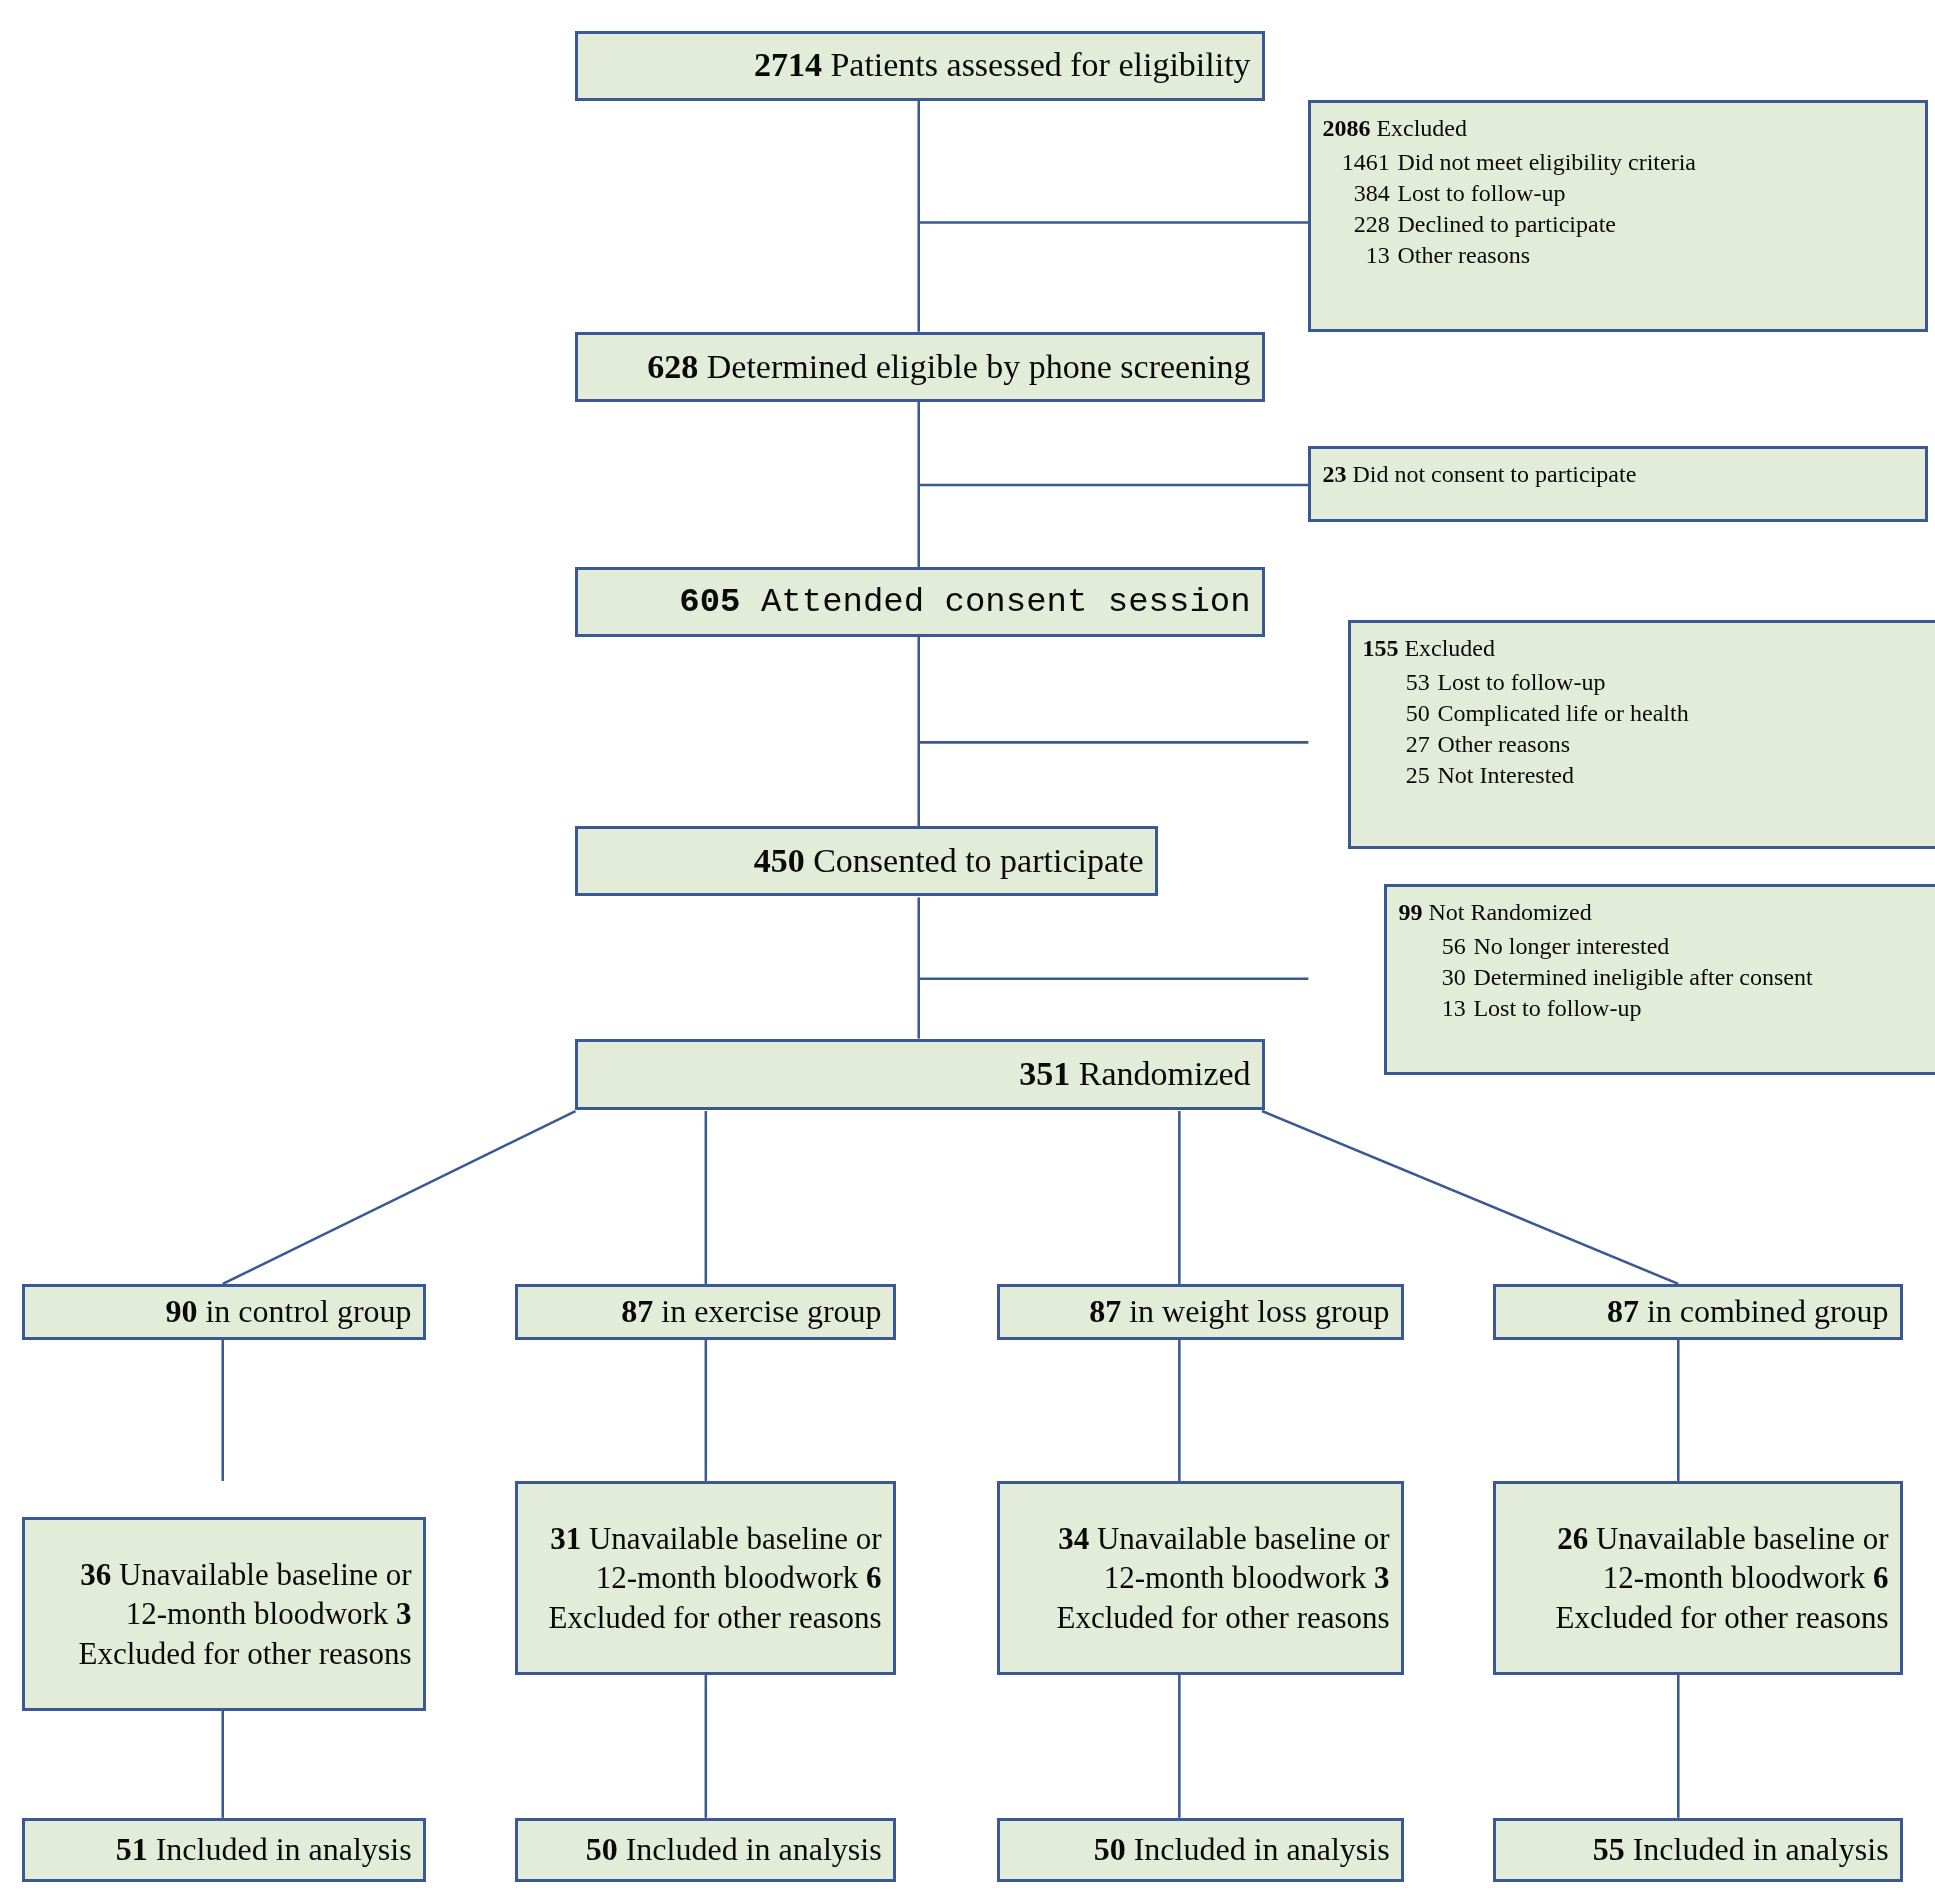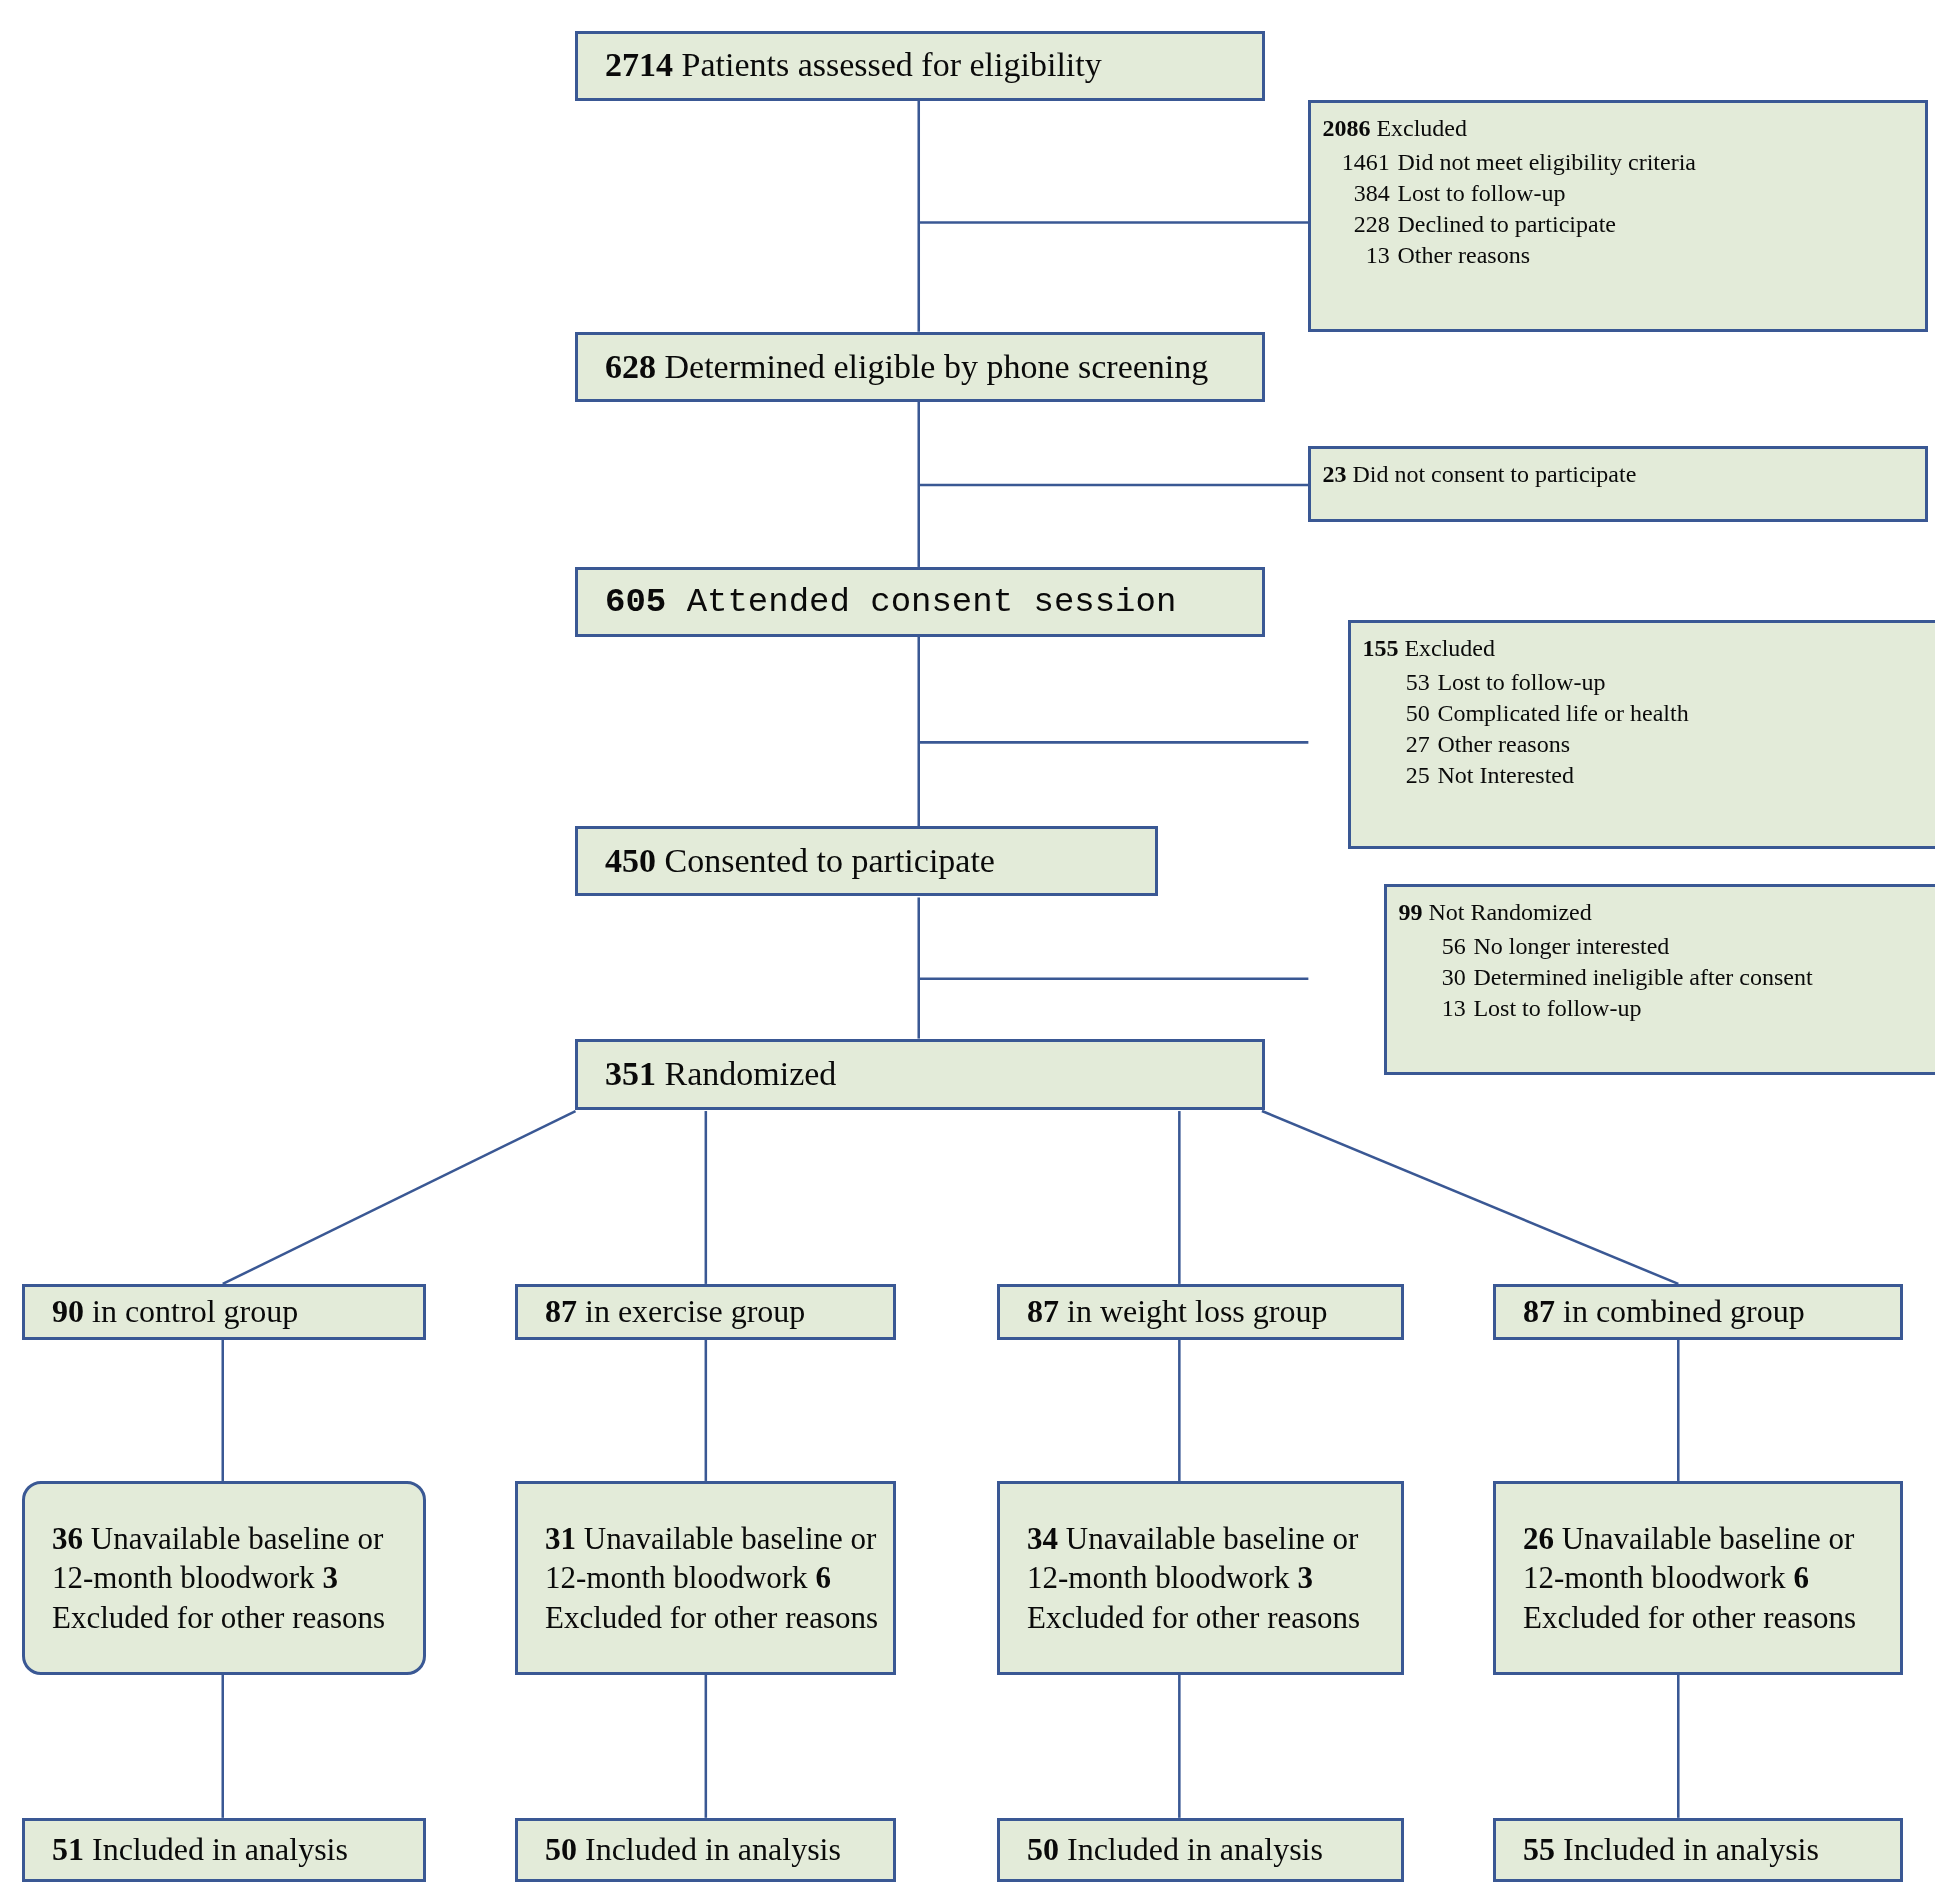--- a/index.html
+++ b/index.html
@@ -36,21 +36,21 @@
     color: #0a0a0a;
     line-height: 1.30;
     overflow: hidden;
     z-index: 2;
   }
   .box .inner {
     width: 100%;
     padding: 0 11.4px;
     box-sizing: border-box;
   }
-  .center .inner { text-align: left; padding-left: 27px; }
+  .center .inner { text-align: right; padding-left: 27px; }
   .leftal  .inner { text-align: left; }
   .leftal  { align-items: flex-start; }
   .leftal  .inner { padding-top: 10.2px; }
 
   b, .num { font-weight: bold; }
 
   
   .main-box { font-size: 34px; }
   
   .side-box { font-size: 24px; }
@@ -231,21 +231,21 @@
     </div>
   </div>
 
   <div class="box group-box center" style="left:1493px; top:1284px; width:410px; height:56px;">
     <div class="inner">
       <span class="num">87</span> 
       <span>in combined group</span>
     </div>
   </div>
 
-  <div class="box excl-box center" style="left:22px; top:1481px; width:404px; height:194px;border-radius:19px;">
+  <div class="box excl-box center" style="left:22px; top:1517px; width:404px; height:194px;">
     <div class="inner">
       <span><span class="num">36</span> 
         <span>Unavailable baseline or 12-month bloodwork</span></span>
       <span><span class="num">3</span> 
         <span>Excluded for other reasons</span></span>
     </div>
   </div>
 
   <div class="box excl-box center" style="left:515px; top:1481px; width:381px; height:194px;">
     <div class="inner">

